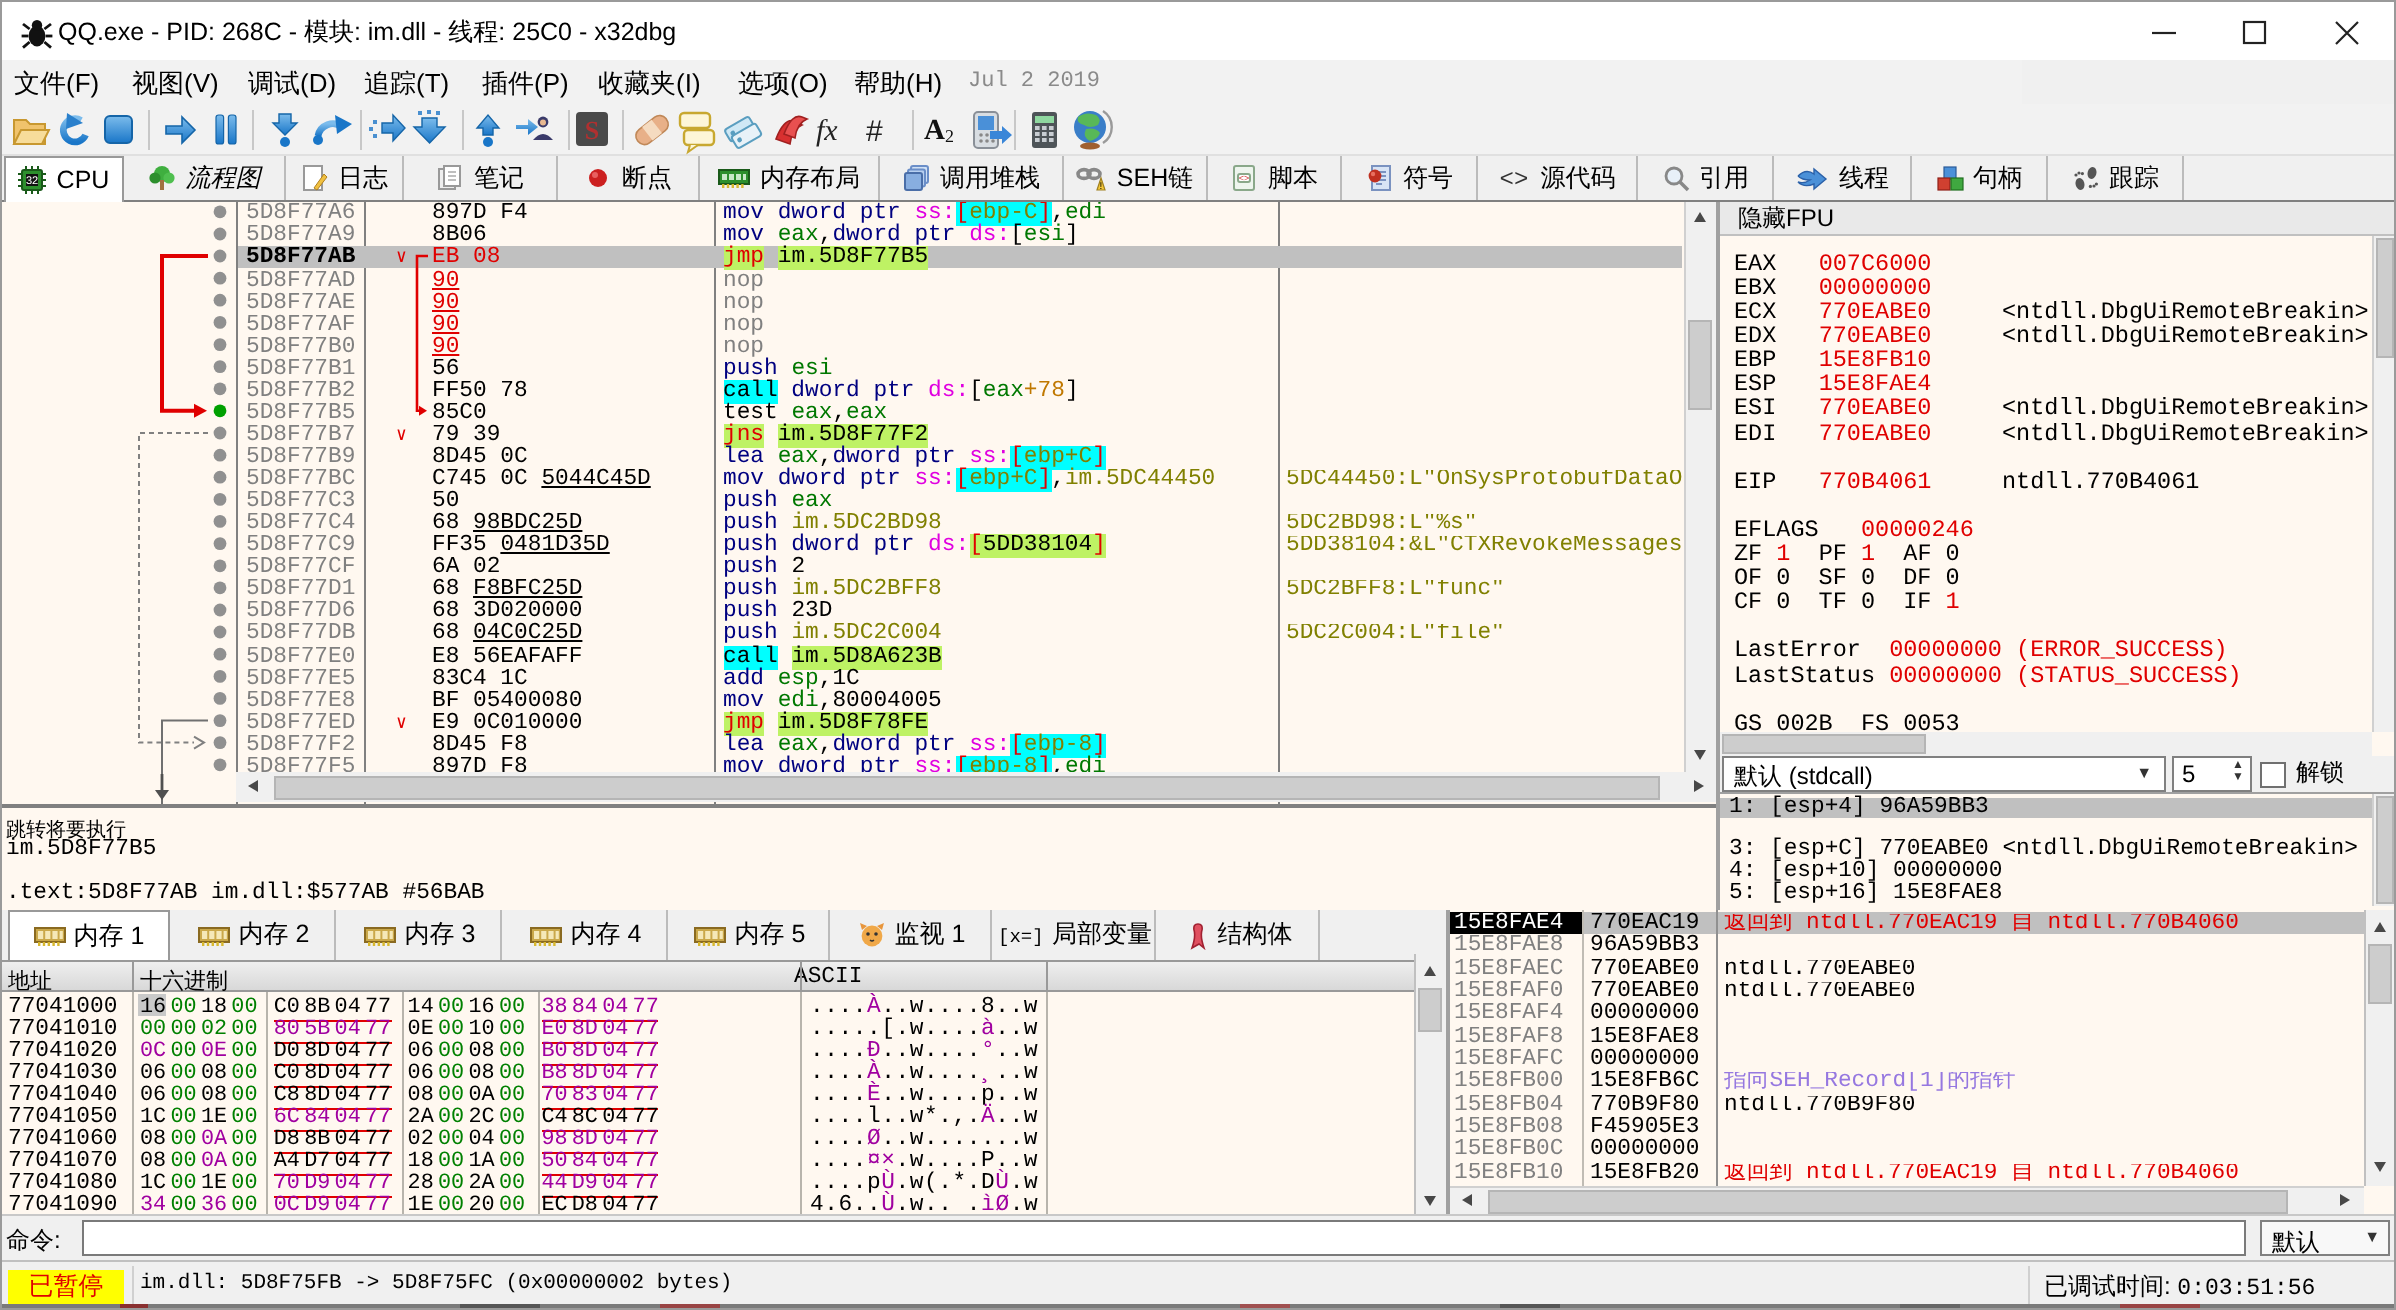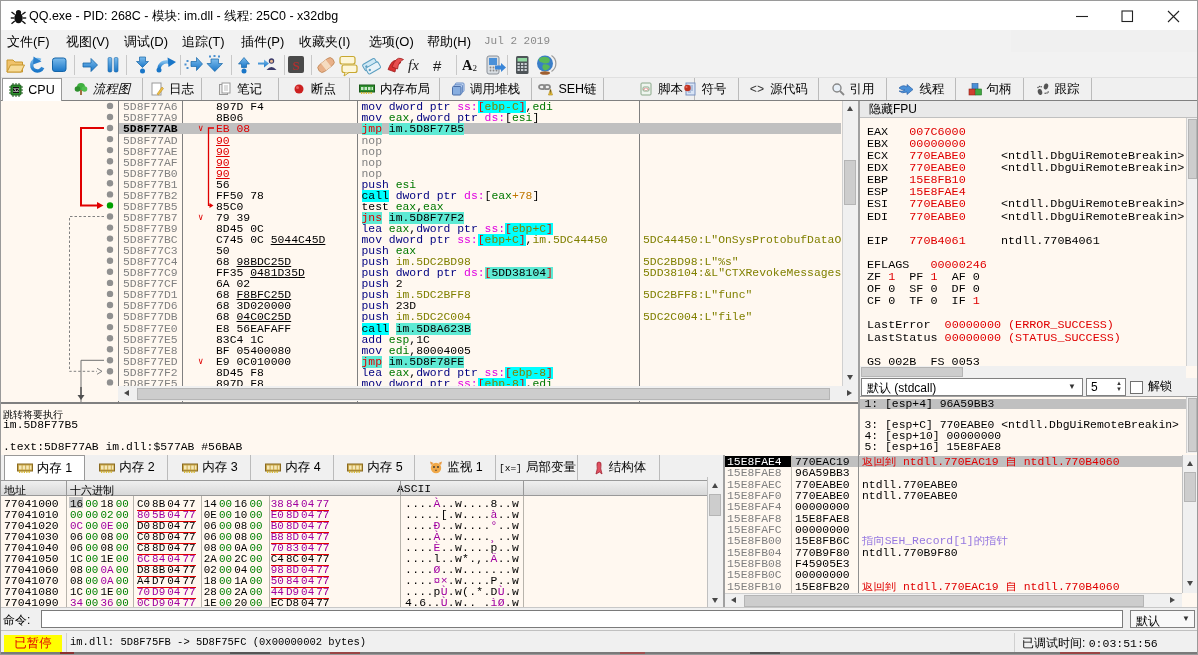--- a/index.html
+++ b/index.html
@@ -2,21 +2,21 @@
 <html><head><meta charset="utf-8">
 <style>
 *{margin:0;padding:0;box-sizing:border-box}
 html,body{width:1198px;height:655px;overflow:hidden}
 body{font-family:"Liberation Sans",sans-serif;position:relative;background:#f0f0f0}
 .abs{position:absolute}
 .mono{font-family:"Liberation Mono",monospace;font-size:11.4px;line-height:11.06px;white-space:pre}
 i{font-style:normal}
 .nv{color:#000080}.gy{color:#808080}.rg{color:#007800}.mg{color:#e000e0}.ol{color:#808000}
 .rd{color:#e00000}.bk{color:#000}.orn{color:#c07800}.pu{color:#a000a0}
-.cy{background:#00ffff}.yl{background:#5eead4}
+.cy{background:#00ffff}.yl{background:#bef264}
 .gn{color:#008000}
 .row{position:absolute;left:0;white-space:pre}
 .vline{position:absolute;width:1px;background:#808080}
 .sb{background:#f0f0f0}
 .sbthumb{position:absolute;background:#cdcdcd;border:1px solid #b5b5b5}
 .tup{position:absolute;width:0;height:0;border-left:3.5px solid transparent;border-right:3.5px solid transparent;border-bottom:5px solid #484848}
 .tdn{position:absolute;width:0;height:0;border-left:3.5px solid transparent;border-right:3.5px solid transparent;border-top:5px solid #484848}
 .tlf{position:absolute;width:0;height:0;border-top:3.5px solid transparent;border-bottom:3.5px solid transparent;border-right:5px solid #484848}
 .trt{position:absolute;width:0;height:0;border-top:3.5px solid transparent;border-bottom:3.5px solid transparent;border-left:5px solid #484848}
 .tab{position:absolute;top:0;height:100%;border-right:1px solid #bbb;display:flex;align-items:center;justify-content:center;font-size:12.5px;color:#000;gap:5px;white-space:nowrap}
@@ -250,21 +250,21 @@
       <svg width="15" height="14" viewBox="0 0 15 14">
         <g fill="none" stroke="#888" stroke-width="1.8">
           <ellipse cx="4" cy="5" rx="3" ry="2.2"></ellipse>
           <ellipse cx="9" cy="5" rx="3" ry="2.2"></ellipse>
         </g>
         <path d="M10.5 7 L14.5 7 L12.5 13 Z" fill="#f5c838" stroke="#a08020" stroke-width="0.6" transform="rotate(180 12.5 10)"></path>
         <text x="12.5" y="12.3" font-size="5" text-anchor="middle" fill="#000">!</text>
       </svg>
       <span>SEH链</span>
     </div>
-    <div class="tab" style="left:628px;width:67px;text-align:center;">
+    <div class="tab" style="left:604px;width:67px;text-align:center;">
       <svg width="14" height="14" viewBox="0 0 14 14">
         <rect x="2" y="1" width="10" height="12" rx="1" fill="#eef5ee" stroke="#8aa88a"></rect>
         <rect x="4" y="5" width="6" height="4" rx="1" fill="#fff" stroke="#8aa88a"></rect>
         <text x="7" y="8.6" font-size="4.5" text-anchor="middle" fill="#d04040">&lt;&gt;</text>
       </svg>
       <span>脚本</span>
     </div>
     <div class="tab" style="left:671px;width:68px;">
       <svg width="14" height="14" viewBox="0 0 14 14">
         <rect x="3" y="1" width="9" height="12" fill="#d8e4f5" stroke="#7a92c0"></rect>

